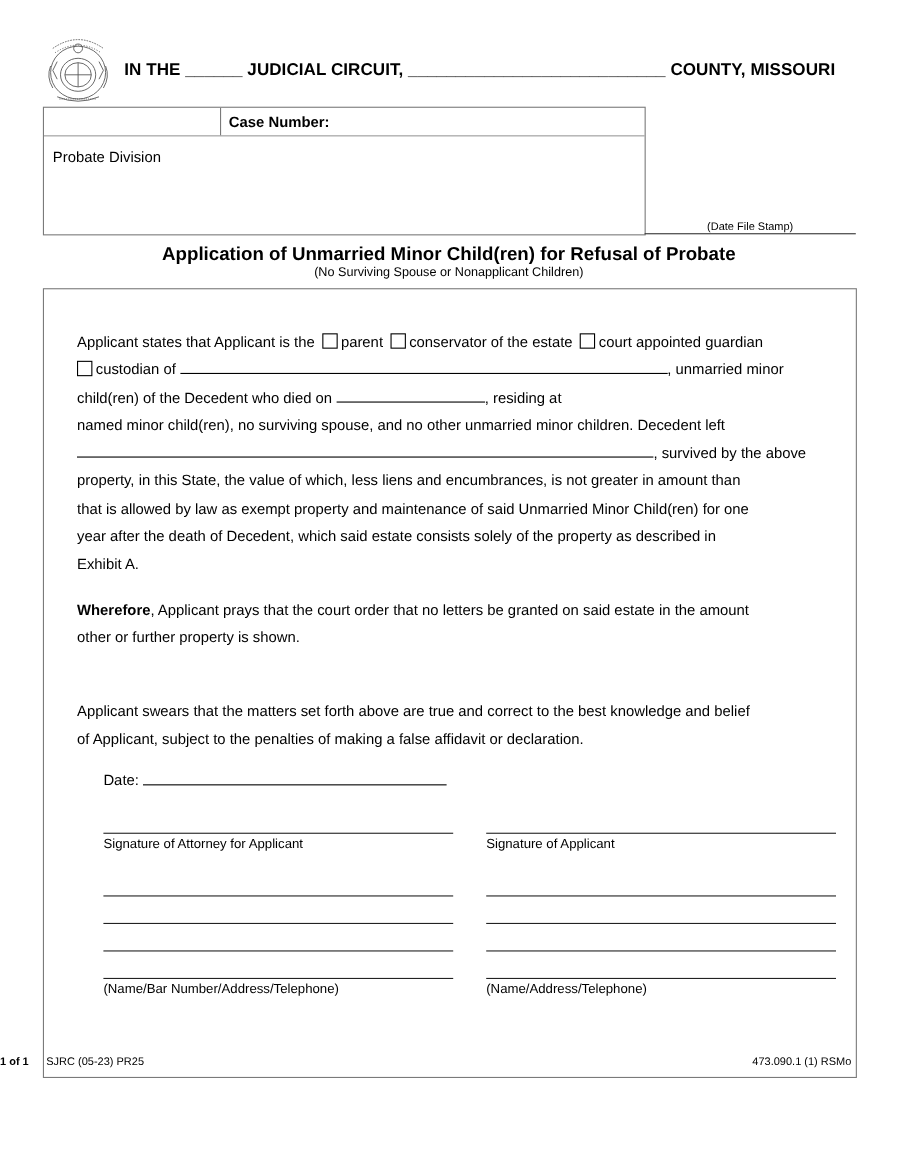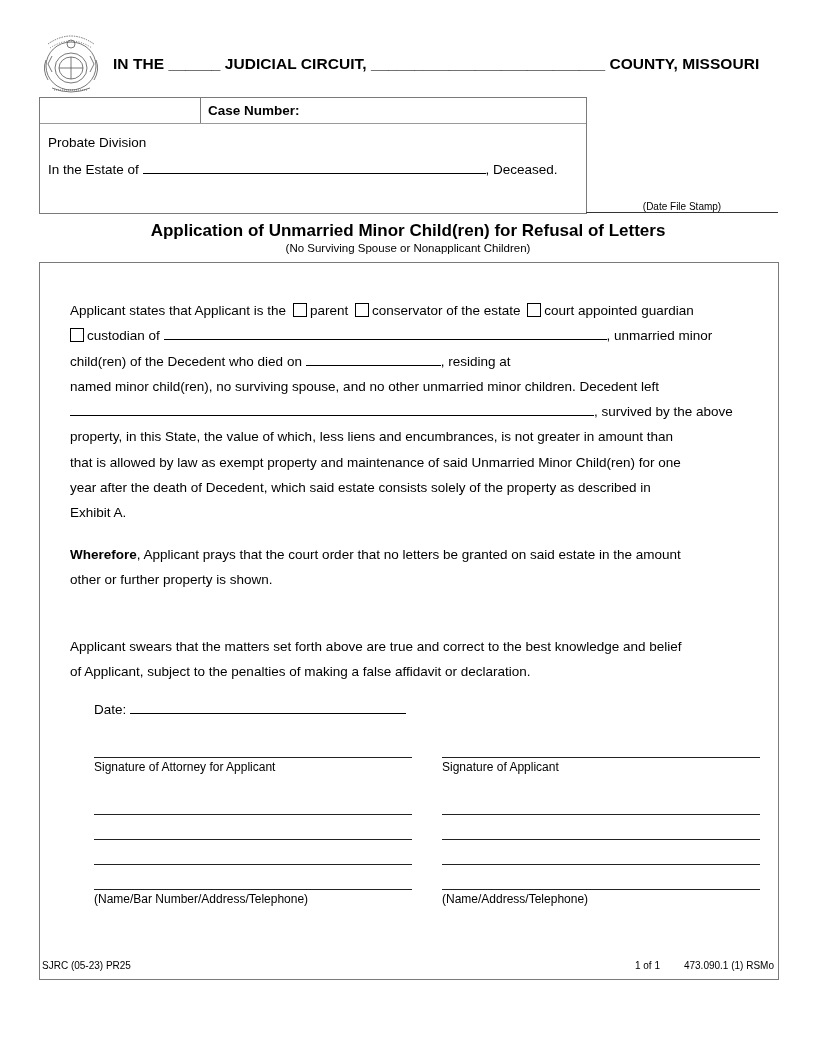--- a/index.html
+++ b/index.html
@@ -61,29 +61,25 @@
   <span>COUNTY, MISSOURI</span>
 </div>
 
 <div class="abs caption-table">
   <div class="caption-row1">
     <span class="probate">Probate Division</span>
     <div class="col-div"></div>
     <span class="casenum">Case Number:</span>
     <span class="abs" style="left:270px;top:5px;font-size:13.5px;"></span>
   </div>
-  <div class="estate">
-    <span>In the Estate of</span>
-    <span class="blank" style="width:343px;"></span><span>, Deceased.</span>
-  </div>
 </div>
 <div class="abs stamp-label">(Date File Stamp)</div>
 <div class="abs stamp-line"></div>
 
-<div class="abs title">Application of Unmarried Minor Child(ren) for Refusal of Letters</div>
+<div class="abs title">Application of Unmarried Minor Child(ren) for Refusal of Probate</div>
 <div class="abs subtitle">(No Surviving Spouse or Nonapplicant Children)</div>
 
 <div class="abs main-box">
 
   <div class="para" style="top:22px;">
     <span class="line">
       <span>Applicant states that Applicant is the</span>
       <span class="cb"></span><span>parent</span>
       <span class="cb"></span><span>conservator of the estate</span>
       <span class="cb"></span><span>court appointed guardian</span>
@@ -134,14 +130,14 @@
   <div class="sigline" style="left:402px;top:576px;width:318px;"></div>
   <div class="sigline" style="left:54px;top:601px;width:318px;"></div>
   <div class="sigline" style="left:402px;top:601px;width:318px;"></div>
   <div class="sigline" style="left:54px;top:626px;width:318px;"></div>
   <div class="sigline" style="left:402px;top:626px;width:318px;"></div>
   <div class="sig-label" style="left:54px;top:629px;">(Name/Bar Number/Address/Telephone)</div>
   <div class="sig-label" style="left:402px;top:629px;">(Name/Address/Telephone)</div>
 </div>
 
 <div class="abs footer" style="left:42px;">SJRC (05-23) PR25</div>
-<div class="abs footer" style="left:0;width:660px;text-align:right;">1 of 1</div>
+<div class="abs footer" style="left:0;width:660px;text-align:left;font-weight:bold;">1 of 1</div>
 <div class="abs footer" style="right:42px;">473.090.1 (1) RSMo</div>
 
 </body></html>

